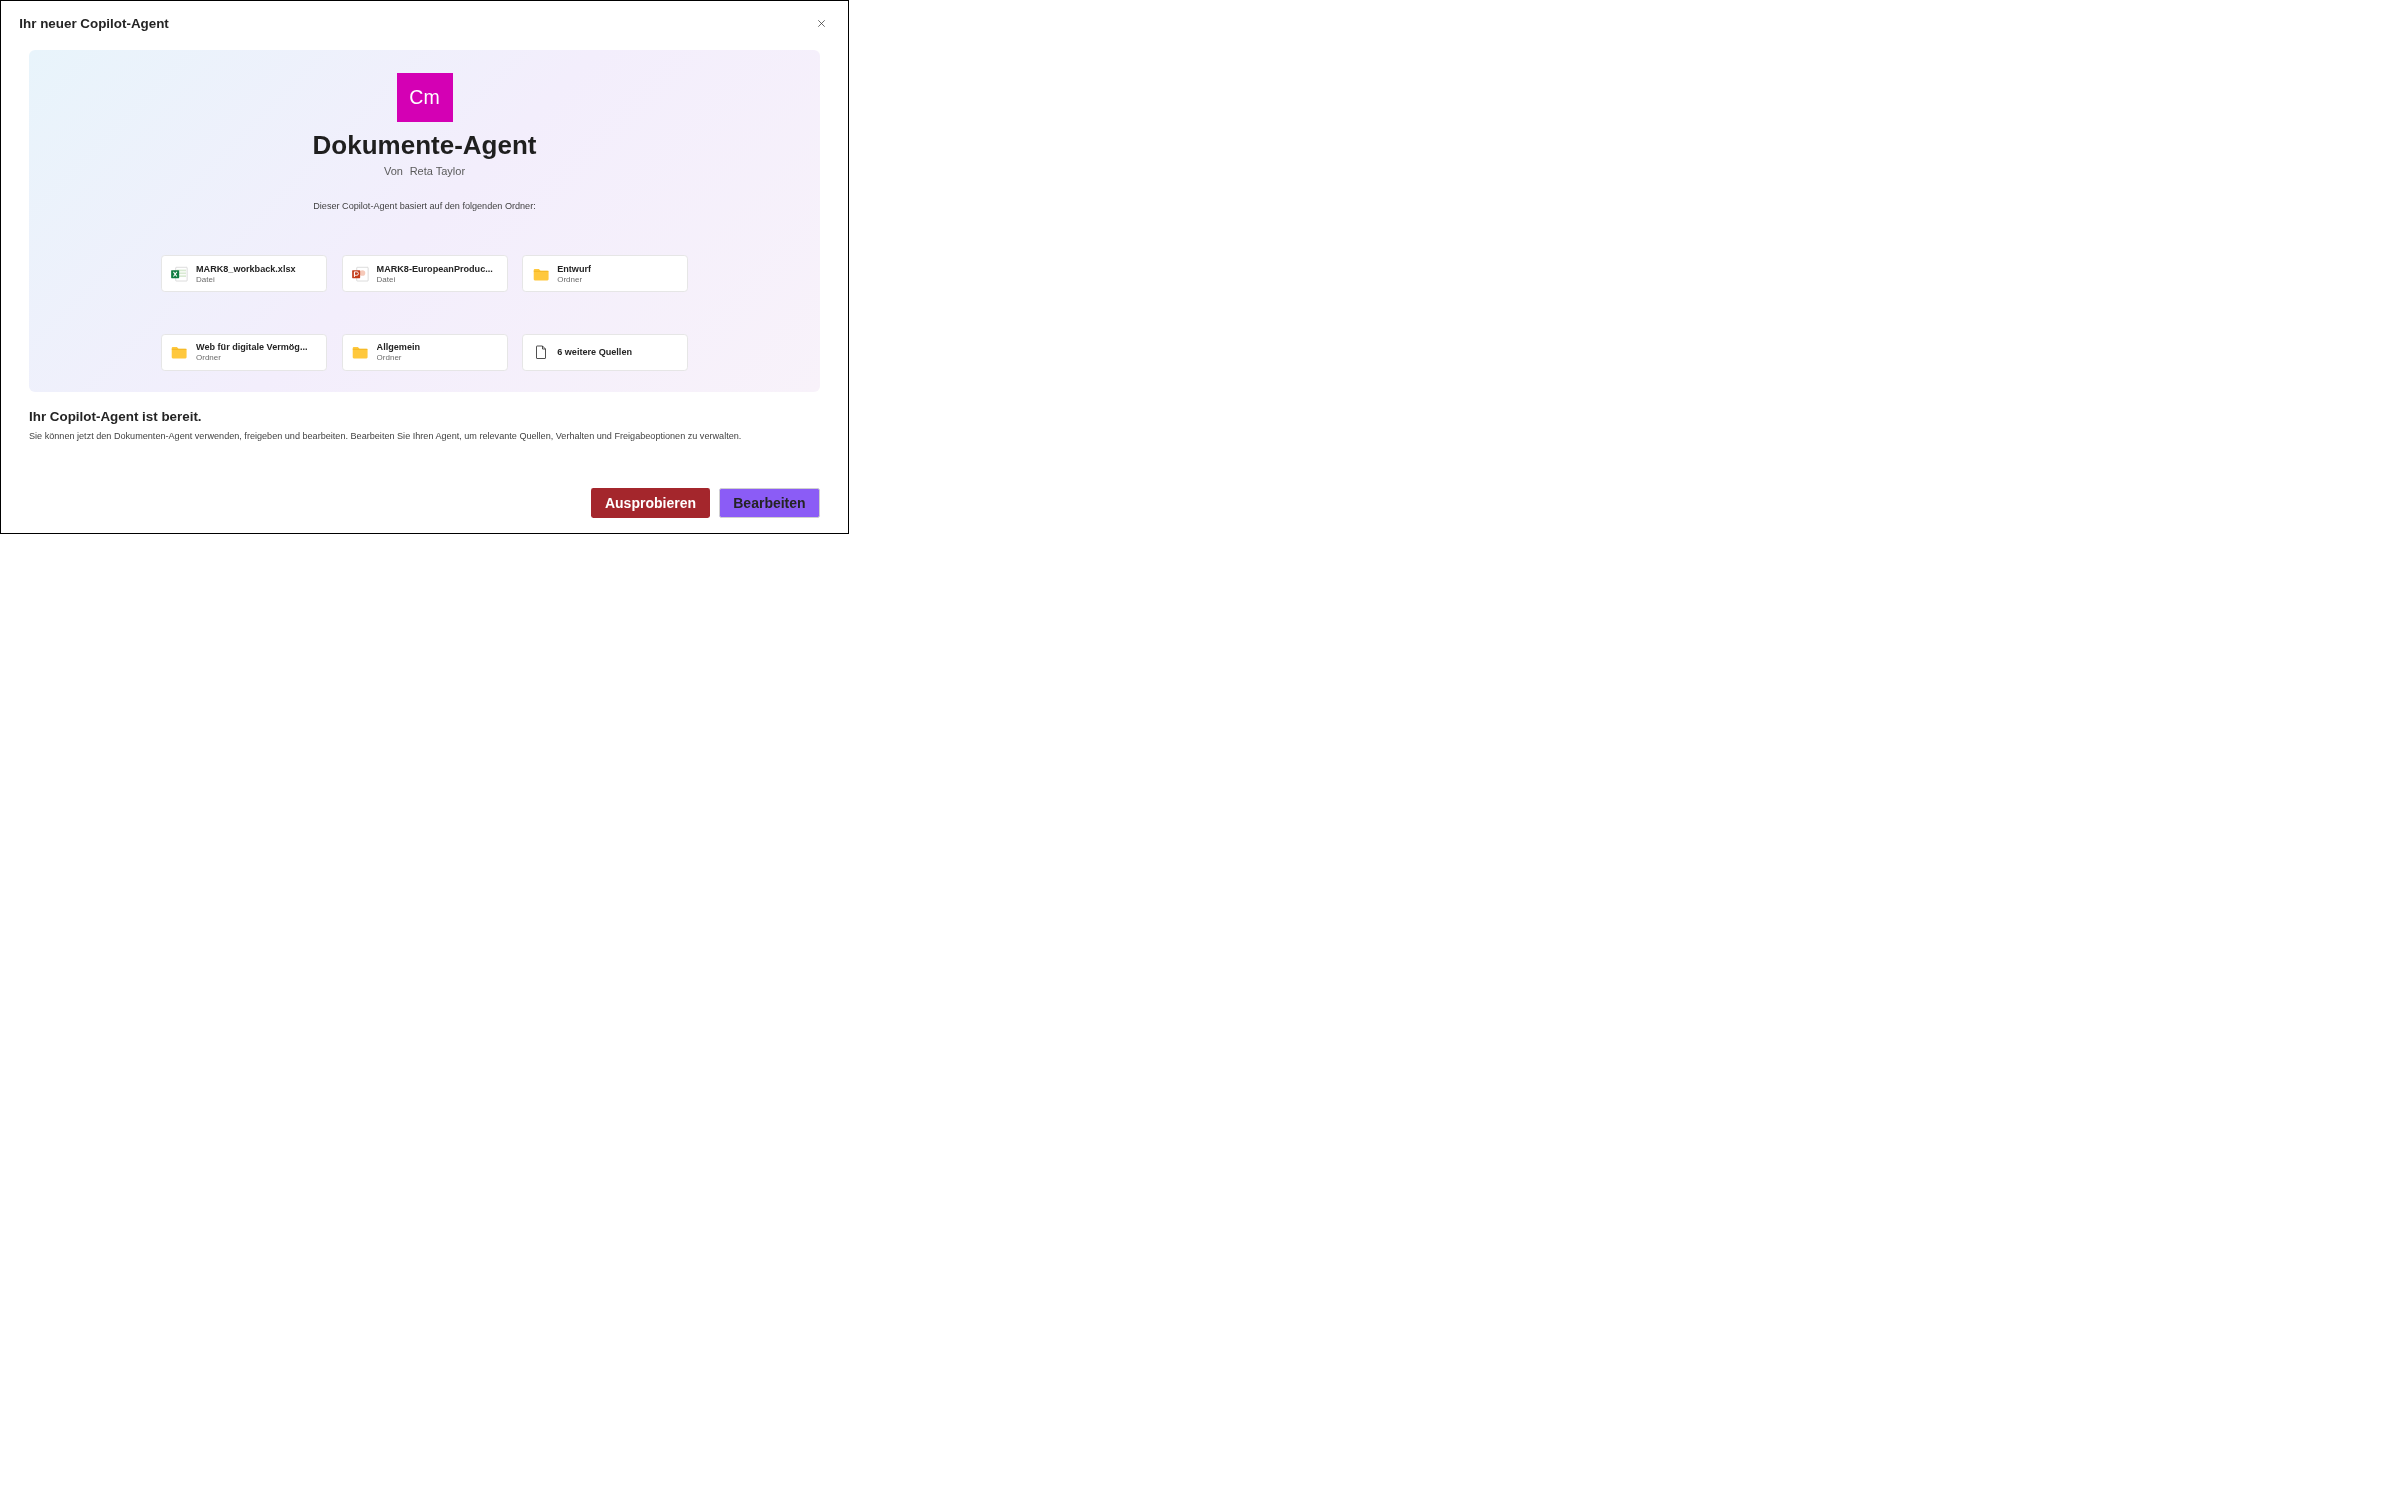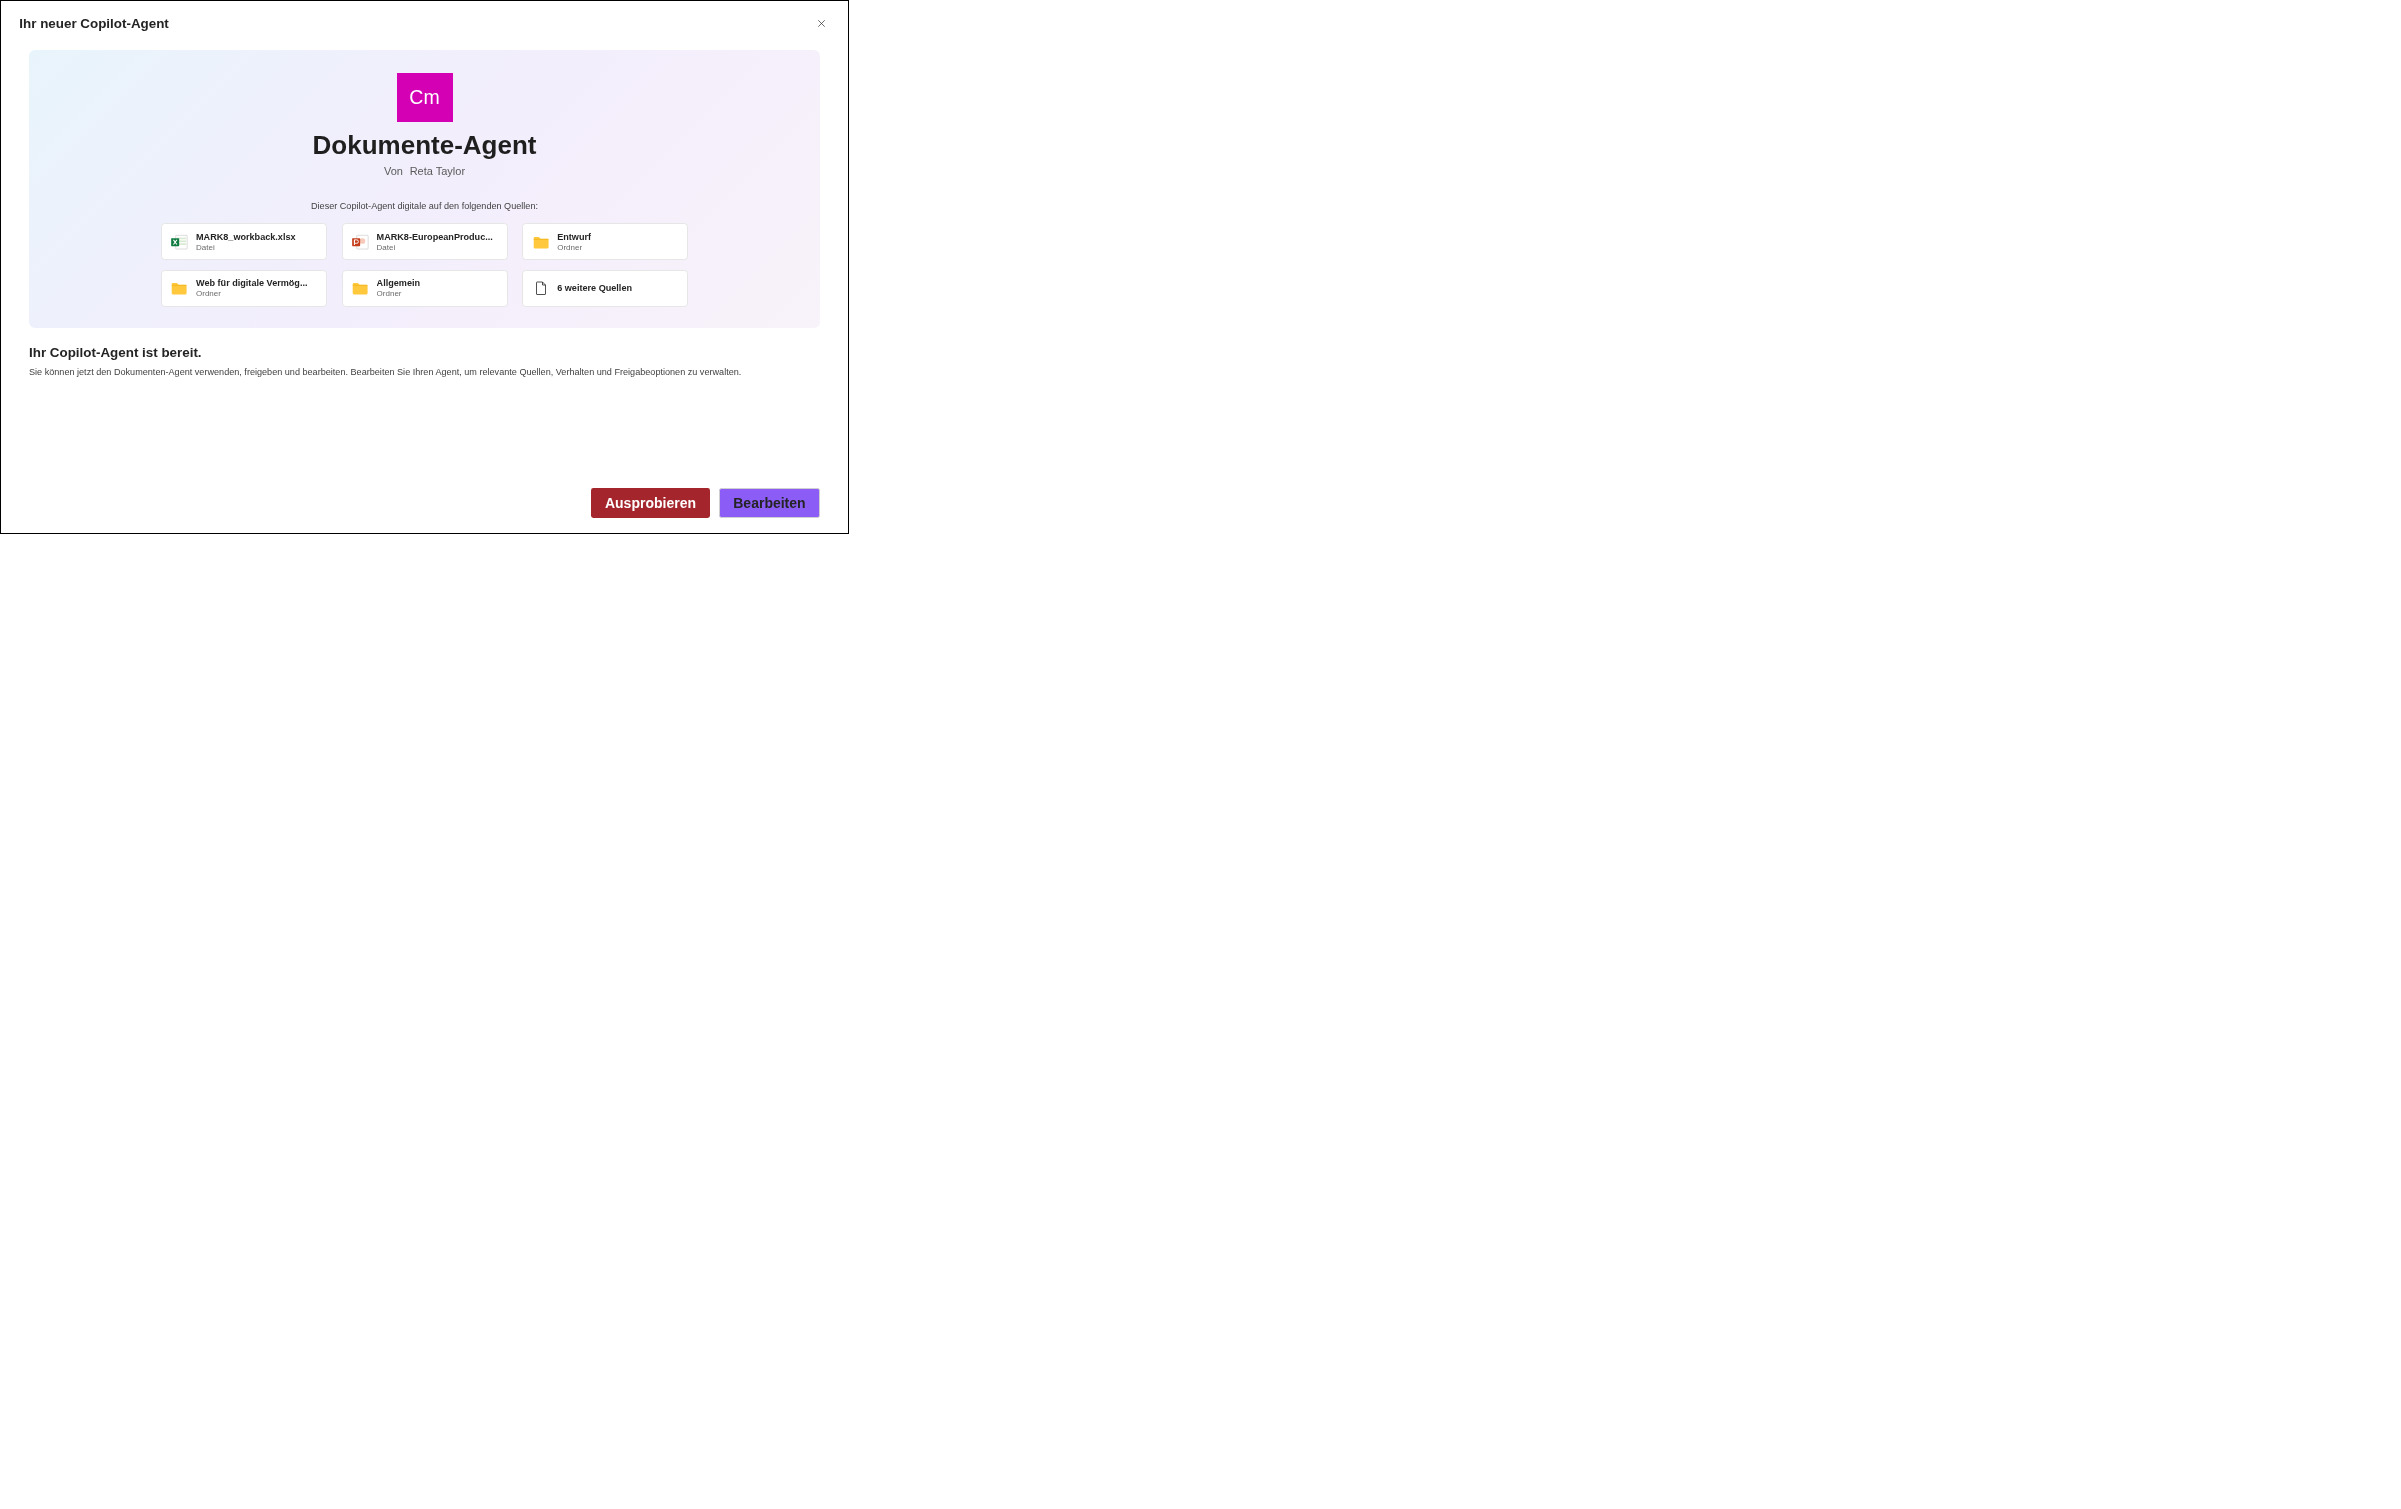--- a/index.html
+++ b/index.html
@@ -81,20 +81,21 @@
     }
     .source-card {
       background: #fff;
       border: 0.6px solid #e6e6e6;
       border-radius: 3.7px;
       padding: 7.3px 8.5px;
       display: flex;
       align-items: center;
       gap: 7.3px;
       cursor: pointer;
+      margin-top: 32px;
     }
     .source-icon { width: 18.3px; height: 18.3px; flex: 0 0 18.3px; display:flex; align-items:center; justify-content:center; }
     .source-text { overflow: hidden; }
     .source-name {
       font-size: 9.1px;
       font-weight: 600;
       color: #242424;
       white-space: nowrap;
       overflow: hidden;
       text-overflow: ellipsis;
@@ -160,21 +161,21 @@
 
 <div class="hero-panel">
   <div class="agent-badge">
     <span>Cm</span>
   </div>
   <div class="agent-title">Dokumente-Agent</div>
   <div class="agent-author">
     <span>Von</span>
     <span class="name">Reta Taylor</span>
   </div>
-  <div class="sources-intro">Dieser Copilot-Agent digitale auf den folgenden Quellen:</div>
+  <div class="sources-intro">Dieser Copilot-Agent basiert auf den folgenden Ordner:</div>
 
   <div class="sources-grid">
 
     <div class="source-card">
       <div class="source-icon">
         <svg viewBox="0 0 32 32" width="18.3" height="18.3">
           <rect x="10" y="4" width="20" height="24" rx="1" fill="#fff" stroke="#c2c2c2" stroke-width="1"></rect>
           <rect x="12" y="8" width="16" height="3" fill="#d9ead3"></rect>
           <rect x="12" y="13" width="16" height="3" fill="#d9ead3"></rect>
           <rect x="12" y="18" width="16" height="3" fill="#d9ead3"></rect>

